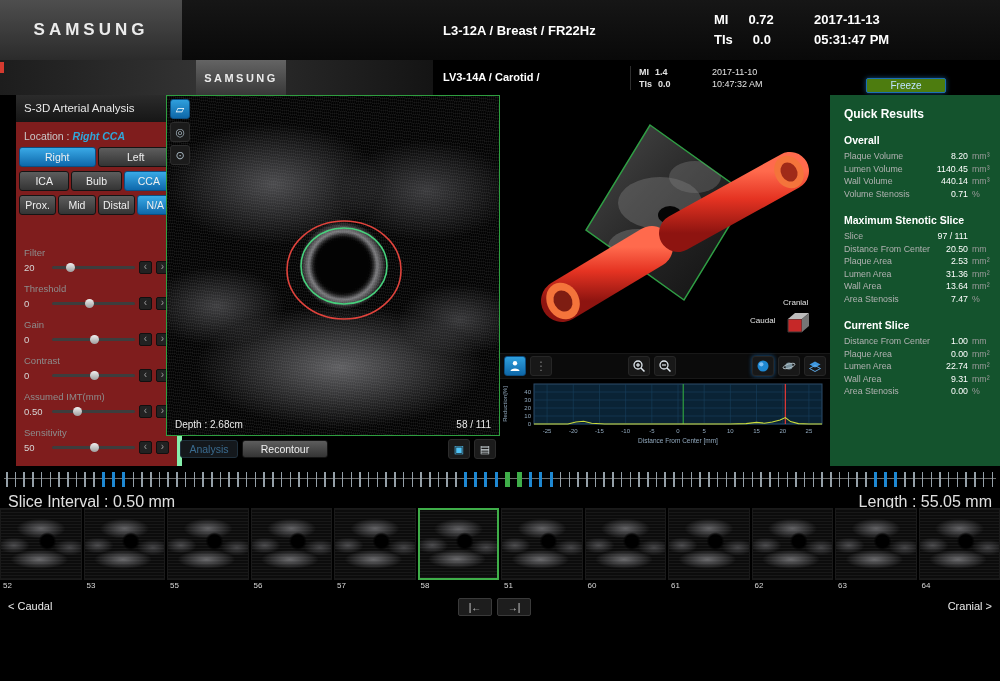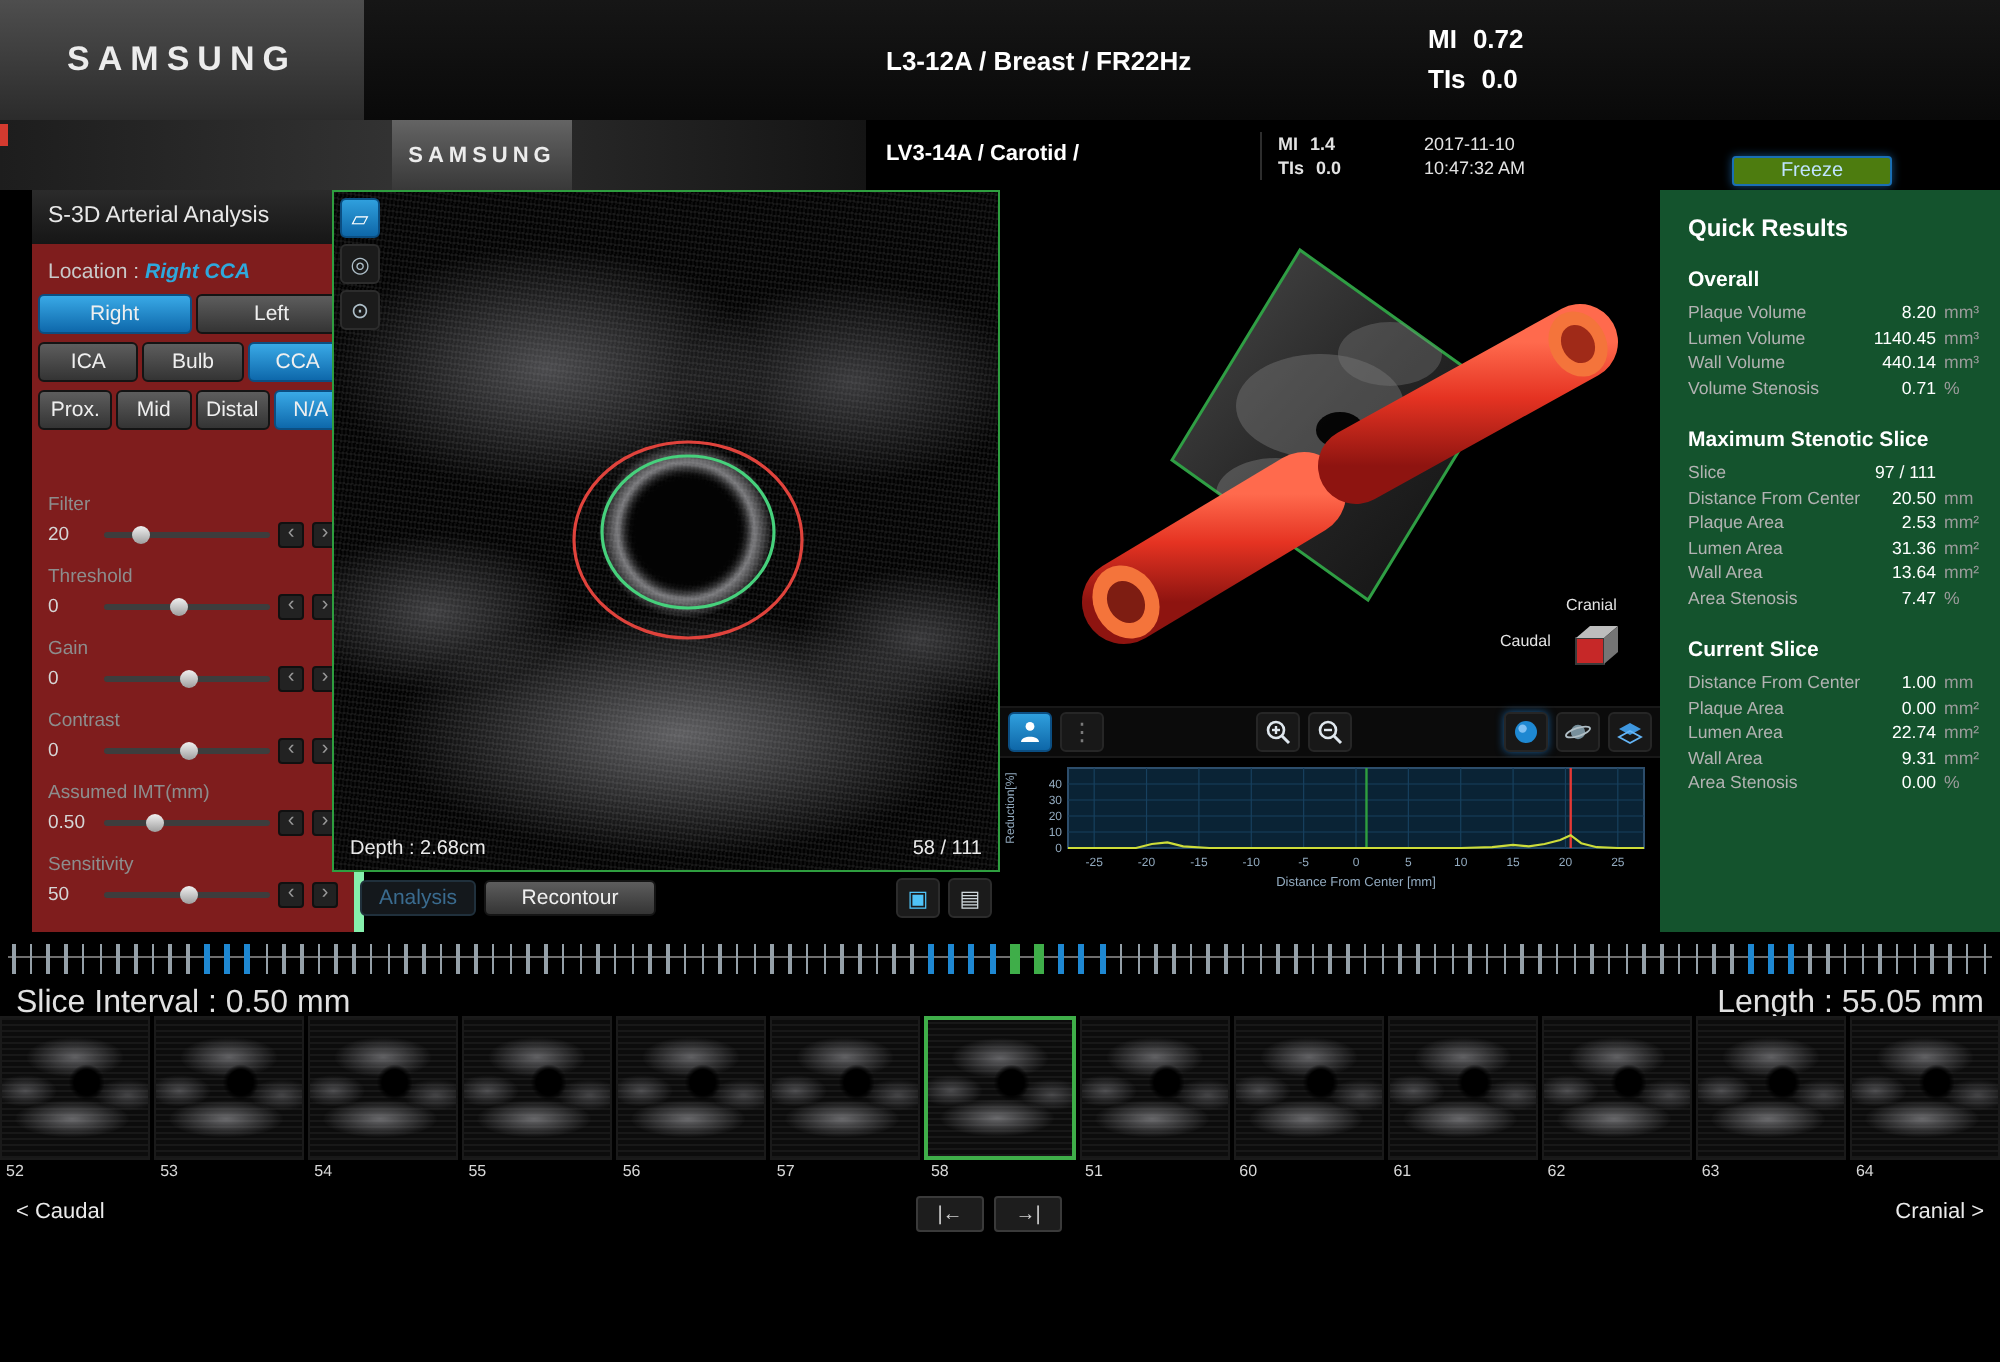--- a/index.html
+++ b/index.html
@@ -7,21 +7,21 @@
 #stage{position:relative;width:1000px;height:681px;background:#000;overflow:hidden;color:#ddd}
 .abs{position:absolute}
 
 
 .topbar{left:0;top:0;width:1000px;height:60px;background:linear-gradient(#161616,#090909)}
 .logo-box{position:absolute;left:0;top:0;width:182px;height:60px;background:linear-gradient(#4e4e4e,#2b2b2b);display:flex;align-items:center;justify-content:center}
 .brand{font-size:17px;font-weight:bold;letter-spacing:4px;color:#ececec}
 .top-probe{position:absolute;left:443px;top:23px;font-size:13px;font-weight:bold;color:#fff}
 .top-mi{position:absolute;left:714px;top:10px;font-size:13px;font-weight:bold;color:#fff;line-height:20px}
 .top-dt{position:absolute;left:814px;top:10px;font-size:13px;font-weight:bold;color:#fff;line-height:20px}
-.mi-line .v{margin-left:8px}
+.mi-line .v{margin-left:20px}
 
 
 .subbar{left:0;top:60px;width:1000px;height:35px;background:#000}
 .subbar-left{position:absolute;left:0;top:0;width:433px;height:35px;background:linear-gradient(90deg,#1d1d1d,#323232 45%,#141414)}
 .sublogo{position:absolute;left:196px;top:0;width:90px;height:35px;background:linear-gradient(#646464,#383838);display:flex;align-items:center;justify-content:center}
 .sublogo .brand{font-size:11px;letter-spacing:2.5px}
 .red-dot{position:absolute;left:0;top:2px;width:4px;height:11px;background:#d43a2f}
 .sub-probe{position:absolute;left:443px;top:11px;font-size:11px;font-weight:bold;color:#fff}
 .sub-mi{position:absolute;left:630px;top:6px;font-size:9px;font-weight:bold;color:#e2e2e2;line-height:12px;padding-left:8px;border-left:1px solid #2d2d2d}
 .sub-mi .v{margin-left:6px}
@@ -138,20 +138,24 @@
 <div id="stage">
 
   <div class="abs topbar">
     <div class="logo-box">
       <span class="brand">SAMSUNG</span>
     </div>
     <div class="top-probe">L3-12A / Breast / FR22Hz</div>
     <div class="top-mi">
       <div class="mi-line"><span>MI</span><span class="v">0.72</span></div>
       <div class="mi-line"><span>TIs</span><span class="v">0.0</span></div>
+    </div>
+    <div class="top-dt">
+      <div>2017-11-13</div>
+      <div>05:31:47 PM</div>
     </div>
   </div>
 
   <div class="abs subbar">
     <div class="subbar-left"></div>
     <div class="red-dot"></div>
     <div class="sublogo">
       <span class="brand">SAMSUNG</span>
     </div>
     <div class="sub-probe">LV3-14A / Carotid /</div>
@@ -635,24 +639,20 @@
       <div class="film-cell">
         <div class="us-thumb"></div>
         <span class="film-num">52</span>
       </div>
       <div class="film-cell">
         <div class="us-thumb"></div>
         <span class="film-num">53</span>
       </div>
       <div class="film-cell">
         <div class="us-thumb"></div>
-        <span class="film-num">54</span>
-      </div>
-      <div class="film-cell">
-        <div class="us-thumb"></div>
         <span class="film-num">55</span>
       </div>
       <div class="film-cell">
         <div class="us-thumb"></div>
         <span class="film-num">56</span>
       </div>
       <div class="film-cell">
         <div class="us-thumb"></div>
         <span class="film-num">57</span>
       </div>

